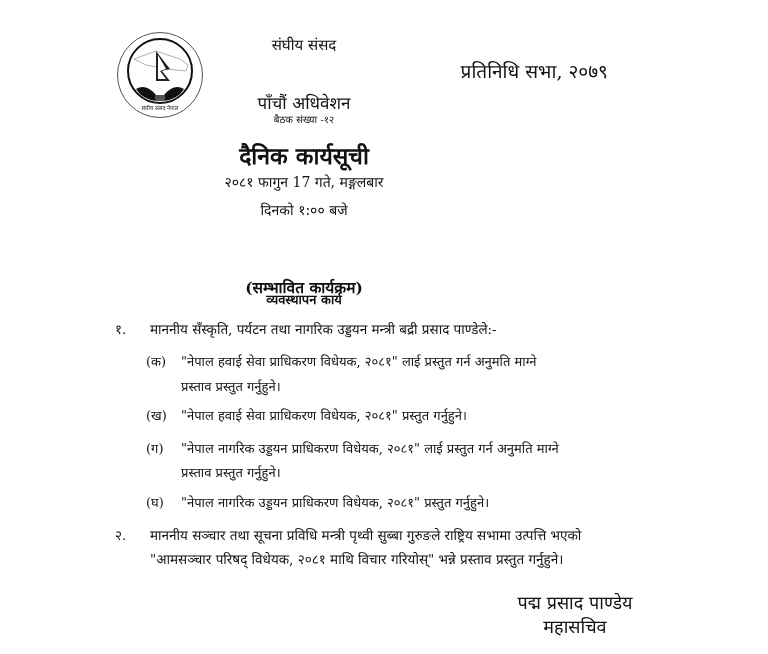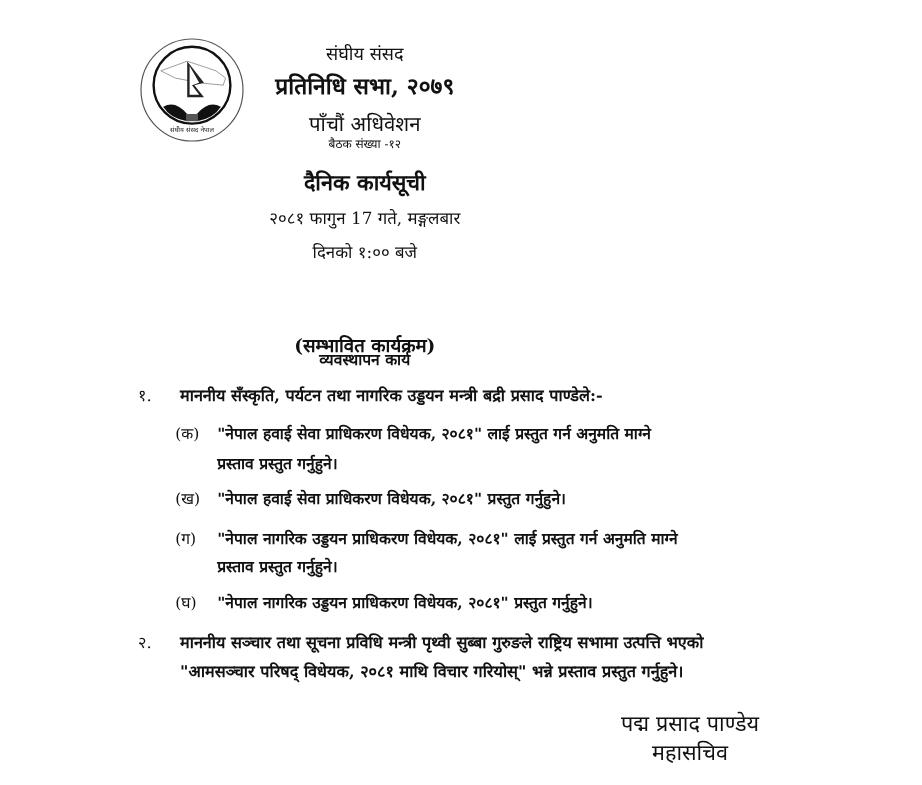--- a/index.html
+++ b/index.html
@@ -6,30 +6,30 @@
   body {
     width: 768px; height: 654px; position: relative; overflow: hidden;
     font-family: "DejaVu Serif", "Liberation Serif", serif;
     color: #111;
   }
   .logo {
     position: absolute; left: 116px; top: 31px; width: 88px; height: 88px;
   }
   .center { position: absolute; left: 0; width: 608px; text-align: center; }
   .t-parl { top: 34px; font-size: 15px; }
-  .t-house { top: 58px; font-size: 19px; font-weight: bold; }
+  .t-house { top: 58px; font-size: 19px; font-weight: normal; text-align: right; }
   .t-session { top: 91px; font-size: 17px; }
   .t-meeting { top: 112px; font-size: 10px; }
-  .t-agenda { top: 139px; font-size: 18px; font-weight: bold; }
+  .t-agenda { top: 139px; font-size: 23px; font-weight: bold; }
   .t-date { top: 172px; font-size: 14px; }
   .t-time { top: 200px; font-size: 14px; }
   .t-prov { top: 244px; font-size: 15.5px; font-weight: bold; margin-top: 32px; }
   .t-section { top: 290px; font-size: 13px; font-weight: bold; }
 
-  .line { position: absolute; font-size: 13.5px; white-space: nowrap; font-weight: bold; }
+  .line { position: absolute; font-size: 13.5px; white-space: nowrap; }
   .num { position: absolute; font-size: 13.5px; }
   .sub { position: absolute; font-size: 13px; }
   .sign { position: absolute; font-size: 18px; text-align: center; width: 120px; }
 </style>
 </head>
 <body>
 
 <svg class="logo" viewBox="0 0 88 88">
   <circle cx="44" cy="44" r="42.5" fill="none" stroke="#555" stroke-width="1"></circle>
   <circle cx="44" cy="40" r="32" fill="none" stroke="#111" stroke-width="2"></circle>

